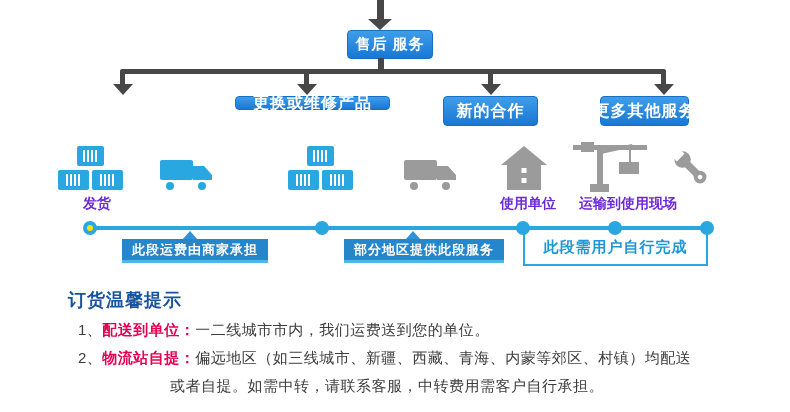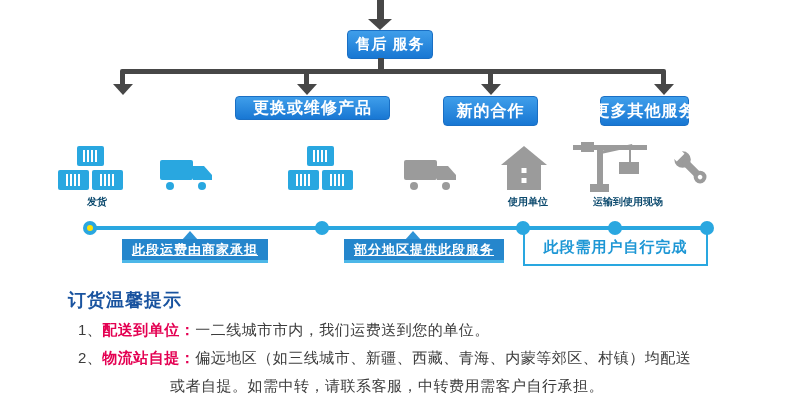--- a/index.html
+++ b/index.html
@@ -14,30 +14,30 @@
   
   .node{position:absolute;display:flex;align-items:center;justify-content:center;
         background:linear-gradient(180deg,#3f9eea 0%,#1877d3 100%);
         border:1px solid #1a6fc4;border-radius:4px;color:#fff;font-weight:bold;
         box-sizing:border-box;white-space:nowrap;}
   .root{font-size:15px;letter-spacing:1px;}
   .branch{font-size:16px;letter-spacing:1px;}
 
   
   .stage-label{position:absolute;transform:translateX(-50%);white-space:nowrap;
-               font-size:10px;font-weight:bold;color:#0c4a6e;}
+               font-size:14px;font-weight:bold;color:#6d28d9;}
 
   
   .tl-line{position:absolute;left:90px;top:226px;width:618px;height:4px;background:#2aa7e0;border-radius:2px;z-index:1;}
   .dot{position:absolute;width:14px;height:14px;border-radius:50%;background:#2aa7e0;z-index:4;}
   .dot .inner{position:absolute;left:4px;top:4px;width:6px;height:6px;border-radius:50%;background:#ffe204;}
 
   .callout{position:absolute;top:239px;height:21px;line-height:21px;padding:0 10px;
            background:#2586cc;border-bottom:3px solid #4db7e8;color:#fff;
-           font-size:13px;font-weight:bold;letter-spacing:1px;white-space:nowrap;z-index:2;text-decoration:underline;}
+           font-size:13px;font-weight:bold;letter-spacing:1px;white-space:nowrap;z-index:2;}
   .callout-tip{position:absolute;top:231px;width:0;height:0;border-left:8px solid transparent;
                border-right:8px solid transparent;border-bottom:9px solid #2e93d6;z-index:2;}
   .outline-box{position:absolute;left:523px;top:228px;width:185px;height:38px;box-sizing:border-box;
                background:#fff;border:2px solid #29a7e0;display:flex;align-items:center;justify-content:center;
                color:#1e97d5;font-size:15px;font-weight:bold;letter-spacing:1px;z-index:2;white-space:nowrap;}
 
   
   .notes-title{position:absolute;left:68px;top:288px;font-size:18px;font-weight:bold;color:#19539f;letter-spacing:1px;}
   .note-line{position:absolute;font-size:15px;color:#3c3c3c;white-space:nowrap;letter-spacing:0.5px;}
   .note-red{color:#e40052;font-weight:bold;}
@@ -59,21 +59,21 @@
 
   <div class="stem" style="left:120px;top:72px;width:5px;height:14px;"></div>
   <div class="arrowhead" style="left:113px;top:84px;"></div>
   <div class="stem" style="left:304px;top:72px;width:5px;height:14px;"></div>
   <div class="arrowhead" style="left:297px;top:84px;"></div>
   <div class="stem" style="left:488px;top:72px;width:5px;height:14px;"></div>
   <div class="arrowhead" style="left:481px;top:84px;"></div>
   <div class="stem" style="left:661px;top:72px;width:5px;height:14px;"></div>
   <div class="arrowhead" style="left:654px;top:84px;"></div>
 
-  <div class="node branch" style="left:235px;top:96px;width:155px;height:24px;">更换或维修产品</div>
+  <div class="node branch" style="left:235px;top:96px;width:155px;height:14px;">更换或维修产品</div>
   <div class="node branch" style="left:443px;top:96px;width:95px;height:30px;">新的合作</div>
   <div class="node branch" style="left:600px;top:96px;width:89px;height:30px;">更多其他服务</div>
 
   <svg class="icon" style="left:58px;top:146px;" width="66" height="46" viewBox="0 0 66 46">
     <g fill="#29a7e0">
       <rect x="19" y="0" width="27" height="20" rx="2"></rect>
       <rect x="0" y="24" width="31" height="20" rx="2"></rect>
       <rect x="34" y="24" width="31" height="20" rx="2"></rect>
     </g>
     <g fill="#ffffff">

